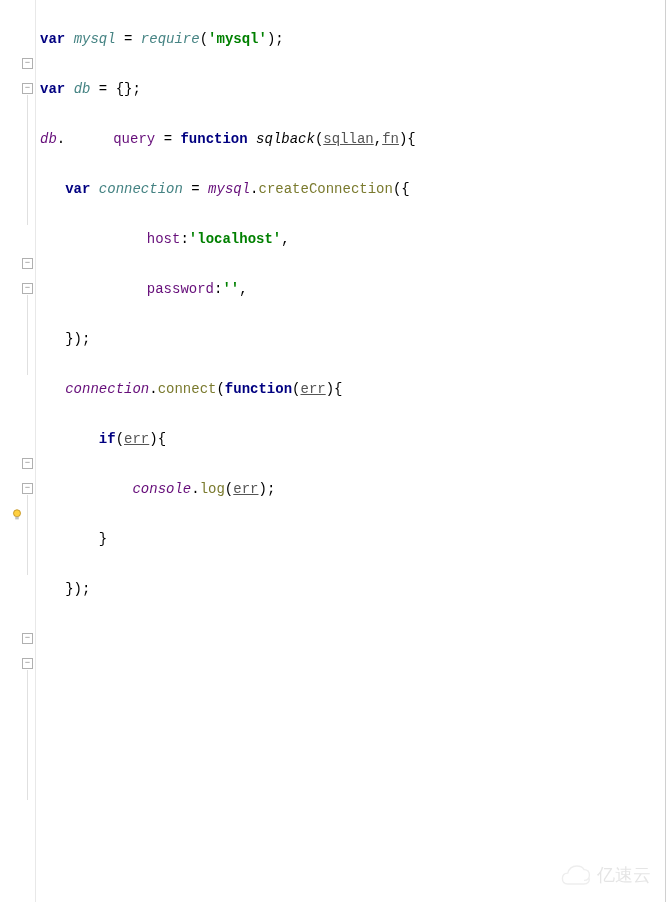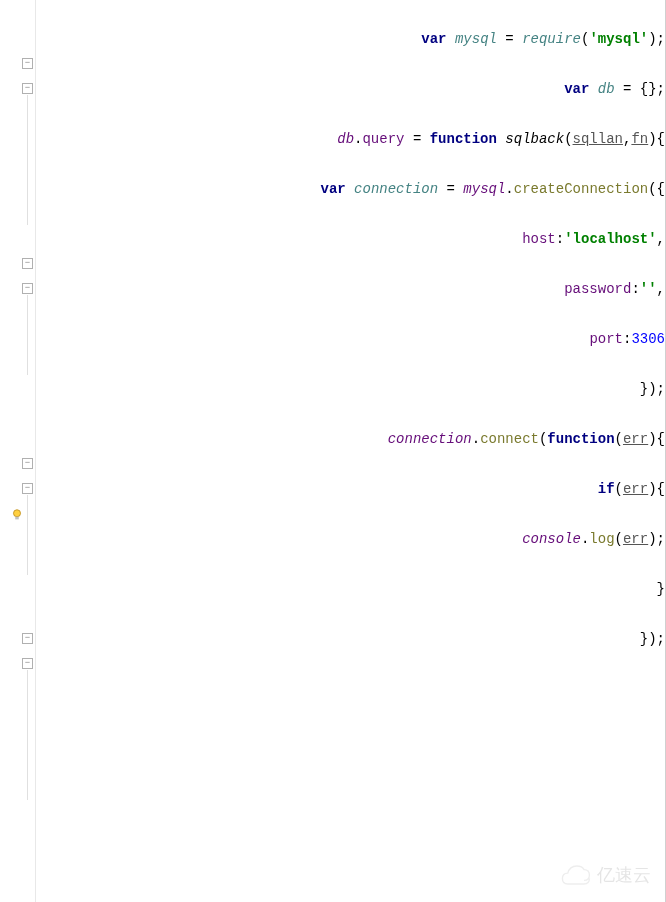--- a/index.html
+++ b/index.html
@@ -29,21 +29,20 @@
       flex: 1;
       padding: 2px 0;
       line-height: 25px;
       white-space: pre;
       position: relative;
     }
     .line {
       height: 25px;
       padding-left: 4px;
       position: relative;
-      text-align: right;
     }
     .fold-marker {
       position: absolute;
       left: 22px;
       width: 11px;
       height: 11px;
       border: 1px solid #b0b0b0;
       background: #ffffff;
       font-size: 9px;
       line-height: 9px;
@@ -65,21 +64,21 @@
       color: #f0a020;
     }
     .kw { color: #000080; font-weight: bold; }
     .var-def { color: #458383; font-style: italic; }
     .var-use { color: #660e7a; font-style: italic; }
     .str { color: #008000; font-weight: bold; }
     .num { color: #0000ff; }
     .fn-name { color: #000000; font-weight: normal; font-style: italic; }
     .method { color: #7a7a2e; }
     .param { color: #555555; text-decoration: underline; }
-    .prop { color: #660e7a; }
+    .prop { color: #660e7a; margin-left: 48px; }
     .hl-token { background: #f5e7ab; }
     .watermark {
       position: absolute;
       right: 15px;
       bottom: 15px;
       opacity: 0.25;
       font-size: 18px;
       color: #999;
       display: flex;
       align-items: center;
@@ -111,21 +110,20 @@
     <div class="fold-marker" style="top:658px;">−</div>
     <div class="fold-line" style="top:670px; height:130px;"></div>
   </div>
   <div class="code-area">
 <div class="line"><span class="kw">var</span> <span class="var-def">mysql</span><span> = </span><span class="var-def">require</span><span>(</span><span class="str">'mysql'</span><span>);</span></div>
 <div class="line"><span class="kw">var</span> <span class="var-def">db</span><span> = {};</span></div>
 <div class="line"><span class="var-use">db</span><span>.</span><span class="prop">query</span><span> = </span><span class="kw">function</span> <span class="fn-name">sqlback</span><span>(</span><span class="param">sqllan</span><span>,</span><span class="param">fn</span><span>){</span></div>
 <div class="line">   <span class="kw">var</span> <span class="var-def">connection</span><span> = </span><span class="var-use">mysql</span><span>.</span><span class="method">createConnection</span><span>({</span></div>
 <div class="line">       <span class="prop">host</span><span>:</span><span class="str">'localhost'</span><span>,</span></div>
 <div class="line">       <span class="prop">password</span><span>:</span><span class="str">''</span><span>,</span></div>
-<div class="line">       <span class="prop">port</span><span>:</span><span class="num">3306</span></div>
 <div class="line">   <span>});</span></div>
 <div class="line">   <span class="var-use">connection</span><span>.</span><span class="method">connect</span><span>(</span><span class="kw">function</span><span>(</span><span class="param">err</span><span>){</span></div>
 <div class="line">       <span class="kw">if</span><span>(</span><span class="param">err</span><span>){</span></div>
 <div class="line">           <span class="var-use">console</span><span>.</span><span class="method">log</span><span>(</span><span class="param">err</span><span>);</span></div>
 <div class="line">       <span>}</span></div>
 <div class="line">   <span>});</span></div>
 
 
 
 

